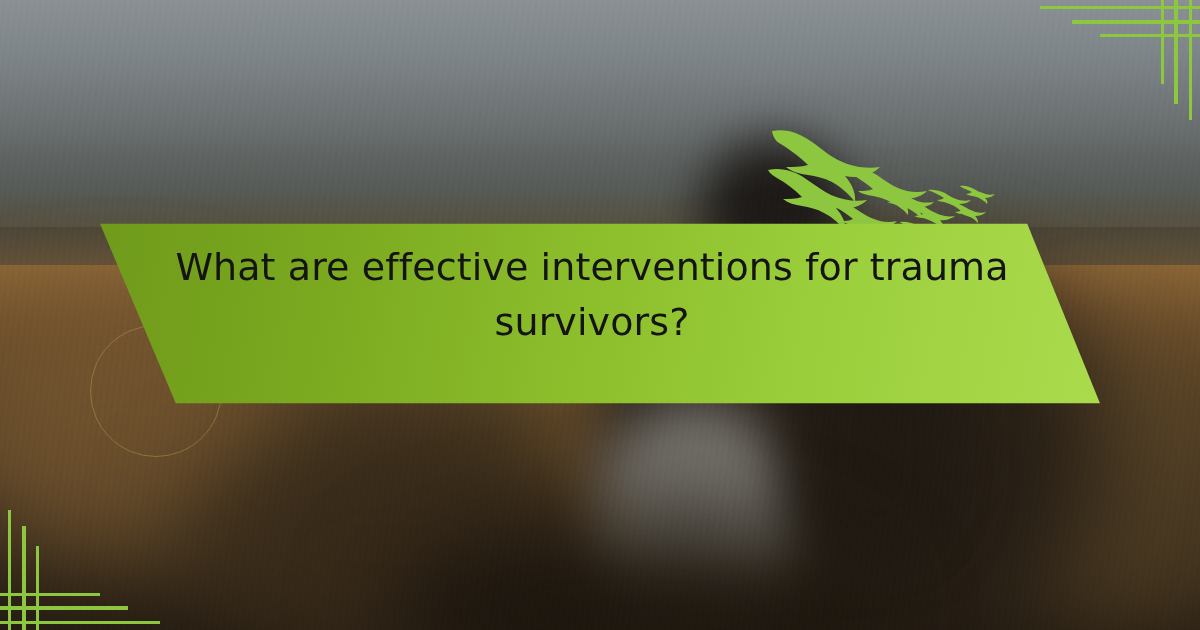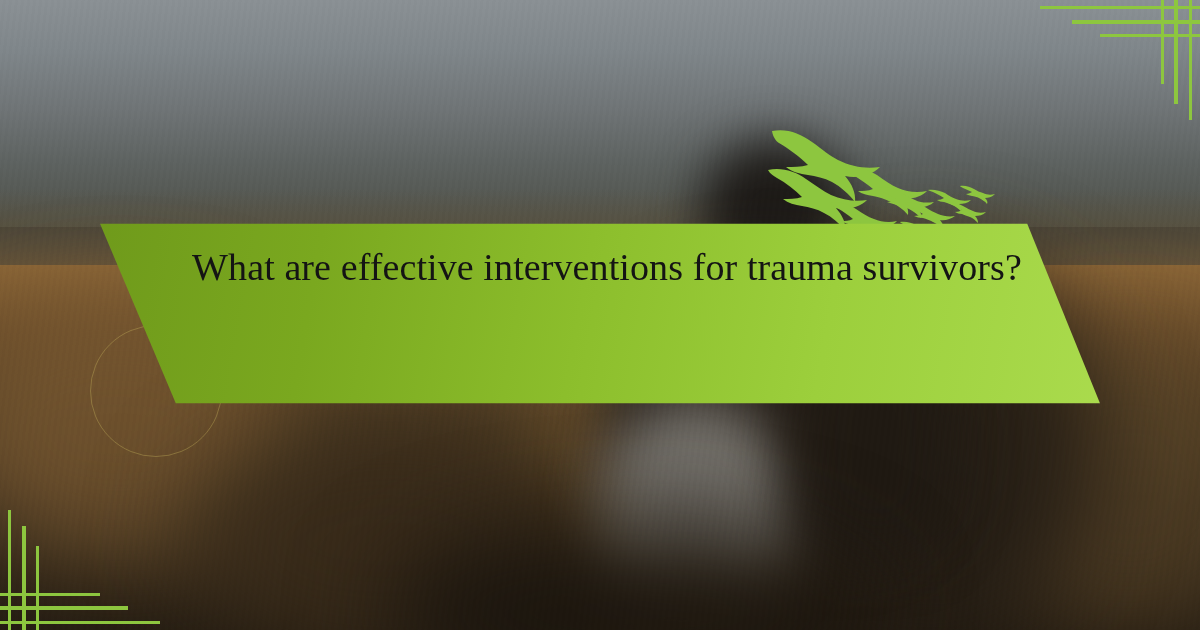--- a/index.html
+++ b/index.html
@@ -120,30 +120,29 @@
     background:linear-gradient(100deg,
       #6f9a1b 0%,
       #7aa81f 22%,
       #8cbe2c 48%,
       #9ccf3c 72%,
       #aadb4d 100%);
     clip-path:polygon(0.5% 3%, 92.3% 3%, 99.5% 96.5%, 8.0% 96.5%);
   }
   .banner-text{
     position:absolute;
-    left:177px; top:240px;
+    left:162px; top:240px;
     width:860px;
     text-align:center;
     color:#141414;
     font-size:38px;
     line-height:1.46;
     letter-spacing:0.1px;
     font-weight:400;
     white-space:pre-line;
-    font-family:Liberation Serif, serif;
   }
 </style>
 </head>
 <body>
 
 <div id="stage">
 
   <div class="bg-layer">
     <div class="bg-sky"></div>
     <div class="bg-horizon"></div>

